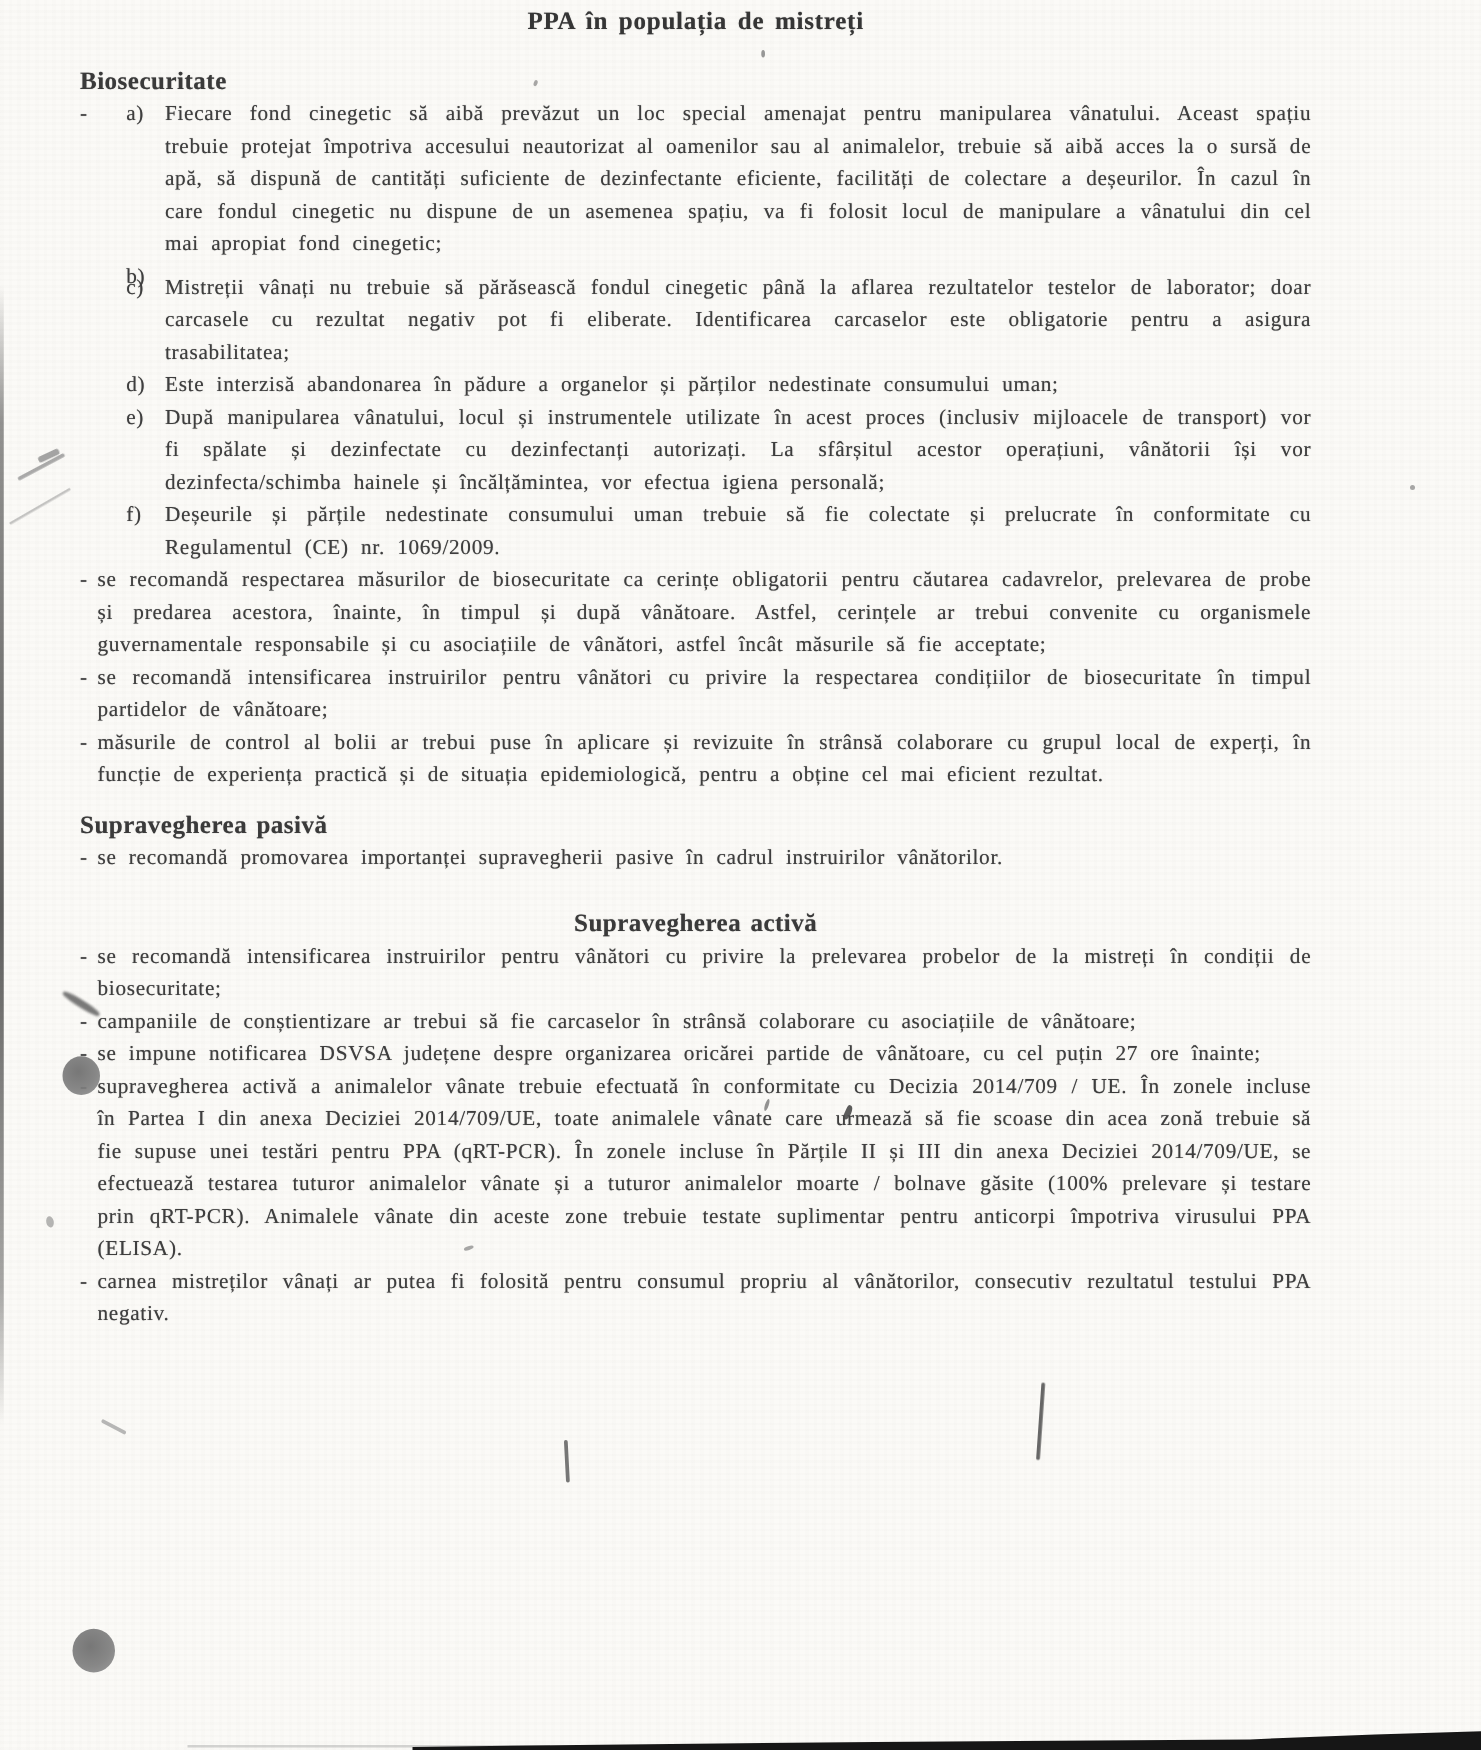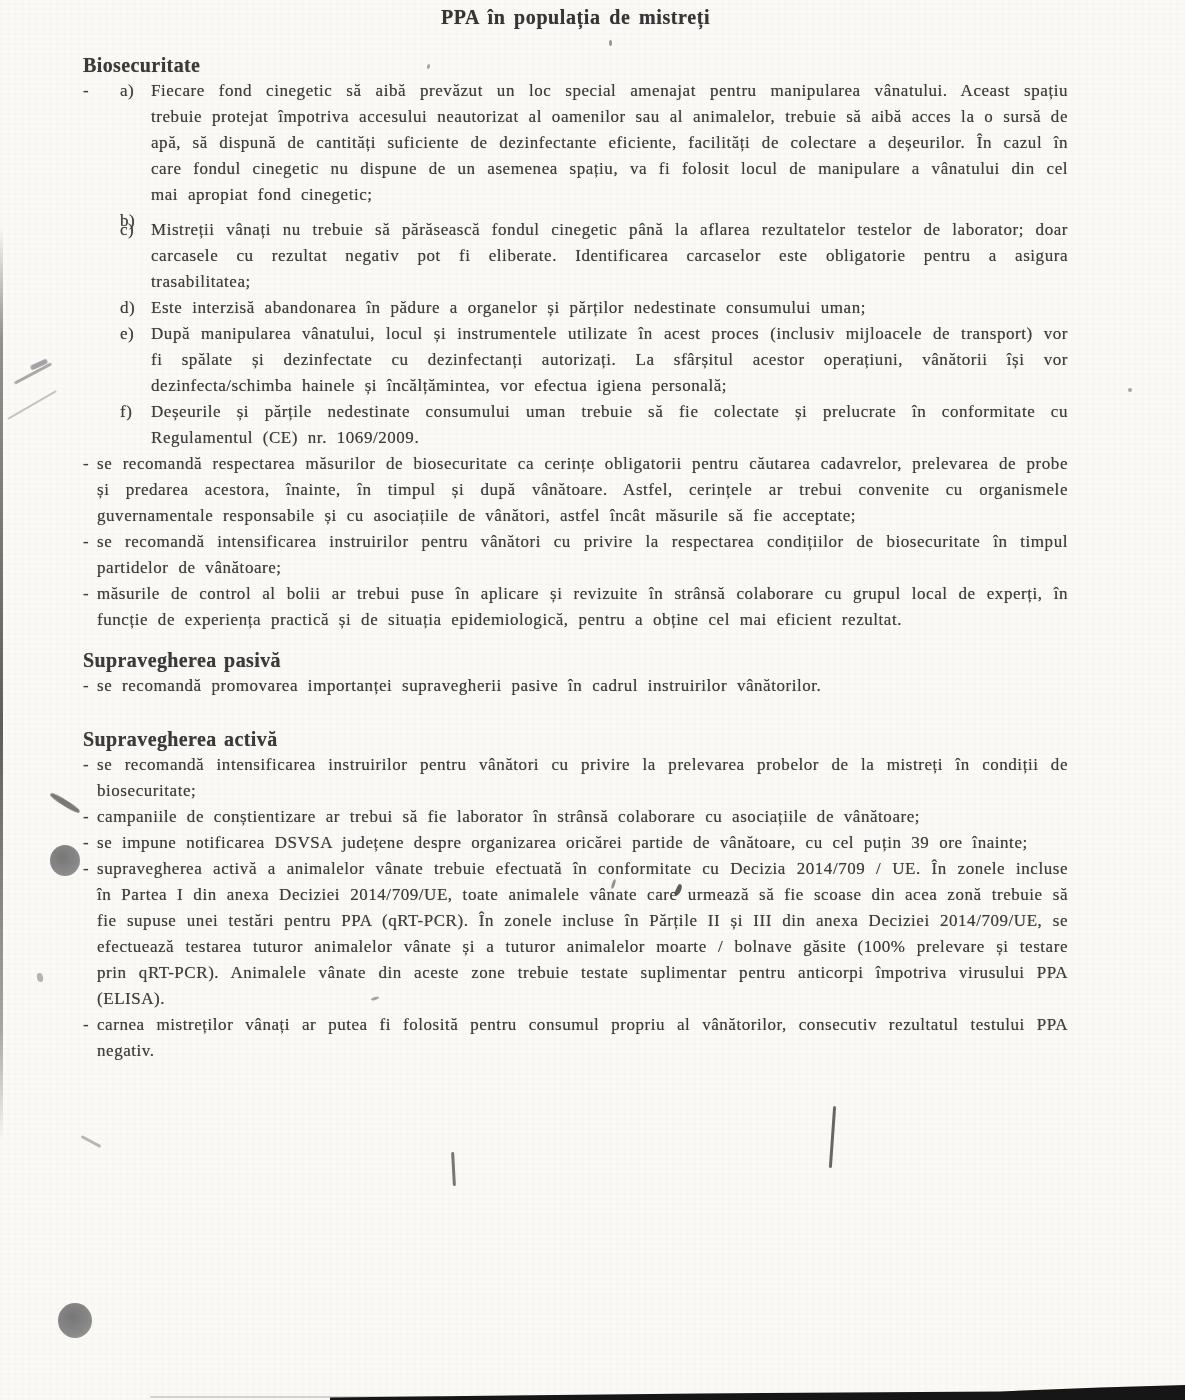--- a/index.html
+++ b/index.html
@@ -10,21 +10,21 @@
     background:#fbfaf7;
     background-image:
       repeating-linear-gradient(0deg, rgba(120,120,110,0.018) 0 2px, rgba(255,255,255,0) 2px 5px),
       repeating-linear-gradient(90deg, rgba(120,120,110,0.015) 0 3px, rgba(255,255,255,0) 3px 7px);
     overflow:hidden;
     font-family:"Liberation Serif","DejaVu Serif",serif;
     color:#3e3e3e;
   }
   .body{
     position:absolute;left:0;top:0;width:985px;
-    padding:0 83px;
+    padding:0 64px;
     font-size:17px;line-height:26px;
     letter-spacing:0.55px;word-spacing:5px;
     text-align:justify;
     text-shadow:0 0 0.7px rgba(70,70,70,0.65);
   }
   .title{
     padding-top:4px;
     text-align:center;
     font-weight:bold;
     font-size:20px;
@@ -33,21 +33,21 @@
   }
   h2{
     font-size:20px;font-weight:bold;
     margin:0;padding:0;
     color:#3a3a3a;
     letter-spacing:0.4px;word-spacing:2px;
     text-align:left;
   }
   .h-bio{margin-top:22px;}
   .h-gap1{margin-top:14px;}
-  .h-gap2{margin-top:27px;}
+  .h-gap2{margin-top:27px;text-align:center;}
   p{margin:0;padding:0;}
   .dash{position:relative;padding-left:14px;}
   .dash>.mk{position:absolute;left:0;top:0;}
   .li{position:relative;padding-left:68px;}
   .li>.mk{position:absolute;left:37px;top:0;}
   .mt8{margin-top:9px;}
   
   .art{position:absolute;pointer-events:none;}
   .edge-line{left:0;top:228px;width:3px;height:912px;
     background:linear-gradient(to bottom, rgba(30,30,30,0) 0%, rgba(45,45,45,0.5) 12%, rgba(35,35,35,0.72) 55%, rgba(45,45,45,0.4) 88%, rgba(30,30,30,0) 100%);}
@@ -134,25 +134,25 @@
     </p>
 
     <h2 class="h-gap2">Supravegherea activă</h2>
 
     <p class="dash">
       <span class="mk">-</span>
       <span>se recomandă intensificarea instruirilor pentru vânători cu privire la prelevarea probelor de la mistreți în condiții de biosecuritate;</span>
     </p>
     <p class="dash">
       <span class="mk">-</span>
-      <span>campaniile de conștientizare ar trebui să fie laborator în strânsă colaborare cu asociațiile de vânătoare;</span>
+      <span>campaniile de conștientizare ar trebui să fie carcaselor în strânsă colaborare cu asociațiile de vânătoare;</span>
     </p>
     <p class="dash">
       <span class="mk">-</span>
-      <span>se impune notificarea DSVSA județene despre organizarea oricărei partide de vânătoare, cu cel puțin 39 ore înainte;</span>
+      <span>se impune notificarea DSVSA județene despre organizarea oricărei partide de vânătoare, cu cel puțin 27 ore înainte;</span>
     </p>
     <p class="dash">
       <span class="mk">-</span>
       <span>supravegherea activă a animalelor vânate trebuie efectuată în conformitate cu Decizia 2014/709 / UE. În zonele incluse în Partea I din anexa Deciziei 2014/709/UE, toate animalele vânate care urmează să fie scoase din acea zonă trebuie să fie supuse unei testări pentru PPA (qRT-PCR). În zonele incluse în Părțile II și III din anexa Deciziei 2014/709/UE, se efectuează testarea tuturor animalelor vânate și a tuturor animalelor moarte / bolnave găsite (100% prelevare și testare prin qRT-PCR). Animalele vânate din aceste zone trebuie testate suplimentar pentru anticorpi împotriva virusului PPA (ELISA).</span>
     </p>
     <p class="dash">
       <span class="mk">-</span>
       <span>carnea mistreților vânați ar putea fi folosită pentru consumul propriu al vânătorilor, consecutiv rezultatul testului PPA negativ.</span>
     </p>
 

